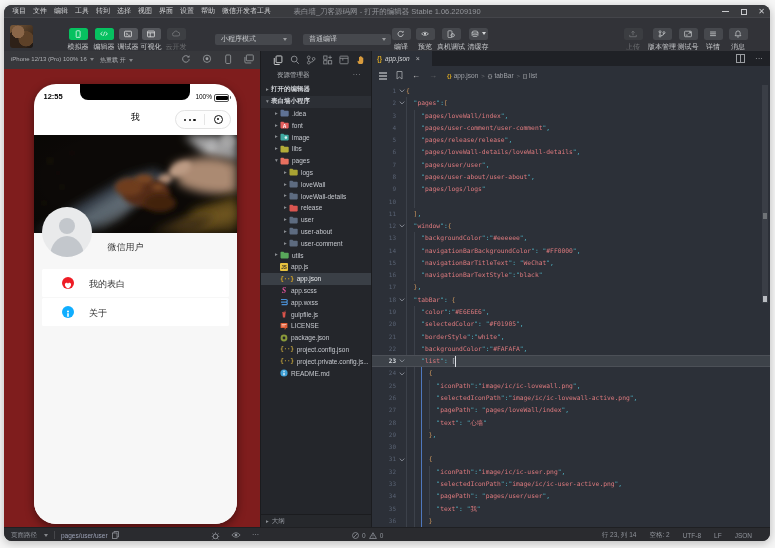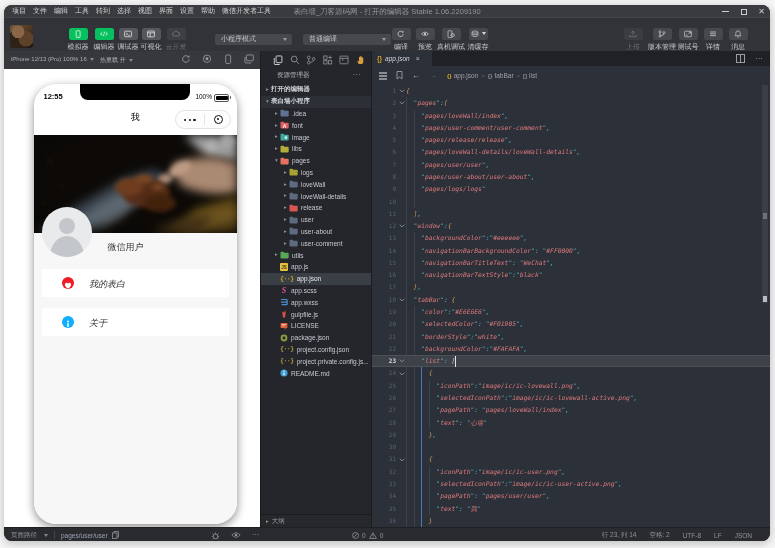--- a/index.html
+++ b/index.html
@@ -36,21 +36,21 @@
   .dropdown .dtext { font-size:7px; color:#c6c8cb; padding-left:6px; white-space:nowrap; }
   .dropdown .caret { position:absolute; right:5px; top:4.5px; width:0; height:0; border-left:2.5px solid transparent; border-right:2.5px solid transparent; border-top:3px solid #9a9c9f; }
   .actbtn { position:absolute; top:10px; width:26px; text-align:center; }
   .actbtn .box { width:19px; height:11.5px; border-radius:2.5px; background:#46484d; margin:0 auto; display:flex; align-items:center; justify-content:center; }
   .actbtn .lbl { font-size:7px; margin-top:2px; color:#c9cbce; white-space:nowrap; }
   .actbtn.dim .box { background:#3b3d41; }
   .actbtn.dim .lbl { color:#707275; }
   .actbtn.wide { width:34px; }
 
   
-  .simulator { position:absolute; left:0; top:46px; width:256px; height:476px; background:#ffffff; }
+  .simulator { position:absolute; left:0; top:46px; width:256px; height:476px; background:#7f1d1d; }
   .sim-toolbar { position:absolute; left:0; top:0; width:256px; height:18px; background:#37383c; }
   .sim-device { position:absolute; left:7px; top:5px; font-size:6px; color:#aeb0b4; white-space:nowrap; }
   .sim-hot { position:absolute; left:96px; top:5px; font-size:6px; color:#aeb0b4; white-space:nowrap; }
   .dcaret { display:inline-block; width:0; height:0; border-left:2.5px solid transparent; border-right:2.5px solid transparent; border-top:3px solid #85878b; margin-left:3px; vertical-align:middle; }
   .sim-icons { position:absolute; right:6px; top:3px; display:flex; gap:11px; }
   .sim-icons svg { display:block; }
 
   
   .phone { position:absolute; left:29.5px; top:33px; width:203.5px; height:440px; background:#fff; border-radius:22px; box-shadow:0 3px 10px rgba(0,0,0,.45); overflow:hidden; }
   .notch { position:absolute; left:46.5px; top:0; width:110px; height:15.5px; background:#000; border-radius:0 0 8px 8px; }
@@ -112,21 +112,21 @@
   .crumb .ci { font-size:6px; font-weight:bold; margin-right:2px; }
   .crumb { font-size:6.5px; color:#9ea1a7; }
   .crumb-sep { font-size:6px; color:#6b6e73; }
 
   .code { position:absolute; left:0; top:34px; width:399px; height:442px; font-family:"DejaVu Sans Mono", monospace; font-size:6.3px; }
   .cline { position:absolute; left:0; width:399px; height:12.28px; }
   .cline.cur { background:#3d4249; box-shadow:inset 0 1px 0 rgba(255,255,255,.08), inset 0 -1px 0 rgba(255,255,255,.08); }
   .lnum { position:absolute; left:0; top:0; width:24px; height:12.28px; line-height:12.28px; text-align:right; color:#596273; font-size:6px; }
   .cur .lnum { color:#d7dbe0; font-weight:bold; }
   .fold { position:absolute; left:26px; top:0; width:8px; height:12.28px; display:flex; align-items:center; justify-content:center; }
-  .ctext { position:absolute; left:34px; top:0; height:12.28px; line-height:12.28px; white-space:pre;font-style:italic; }
+  .ctext { position:absolute; left:34px; top:0; height:12.28px; line-height:12.28px; white-space:pre; }
   .tk-s { color:#dd7a7e; } .tk-p { color:#4fb3c4; } .tk-b { color:#d19a5f; } .tk-w { color:#c6cad1; }
   .guide { position:absolute; width:1px; background:#3c414a; }
   .guide.active { background:#4f78be; }
   .cursor { position:absolute; width:1px; height:11px; background:#e0e3e8; }
   .scrollbar { position:absolute; right:2px; top:34px; width:6px; height:442px; }
   .sb-thumb { position:absolute; left:0; top:0; width:6px; height:218px; background:rgba(255,255,255,.07); }
   .sb-mark1 { position:absolute; left:1px; top:128px; width:4px; height:6px; background:#6f7377; }
   .sb-mark2 { position:absolute; left:1px; top:211px; width:4px; height:6px; background:#b9bcc1; }
 
   
@@ -418,21 +418,21 @@
             <i class="bod"></i>
           </div>
         <div class="p-username">微信用户</div>
         <div id="pcards">
             <div class="p-card" style="top:134px">
      <span class="cicon" style="background:#ee1c25"><svg width="12" height="12" viewBox="0 0 12 12">
                   <path d="M6 9.6 C2.2 7.2 2.4 4.6 3.9 3.9 C5 3.4 5.8 4.2 6 4.7 C6.2 4.2 7 3.4 8.1 3.9 C9.6 4.6 9.8 7.2 6 9.6 Z" fill="#fff"></path>
                 </svg></span>
               <span class="ctext">我的表白</span>
             </div>
-            <div class="p-card" style="top:173px">
+            <div class="p-card" style="top:163px">
      <span class="cicon" style="background:#10aeff"><svg width="12" height="12" viewBox="0 0 12 12">
                   <circle cx="6" cy="3.4" r="1" fill="#fff"></circle>
                   <rect x="5.2" y="5" width="1.6" height="4" rx="0.8" fill="#fff"></rect>
                 </svg></span>
               <span class="ctext">关于</span>
             </div>
           </div>
         <div id="ptabs">
             <div class="p-tab" style="left:20px">
     <svg width="16" height="15" viewBox="0 0 16 15">

